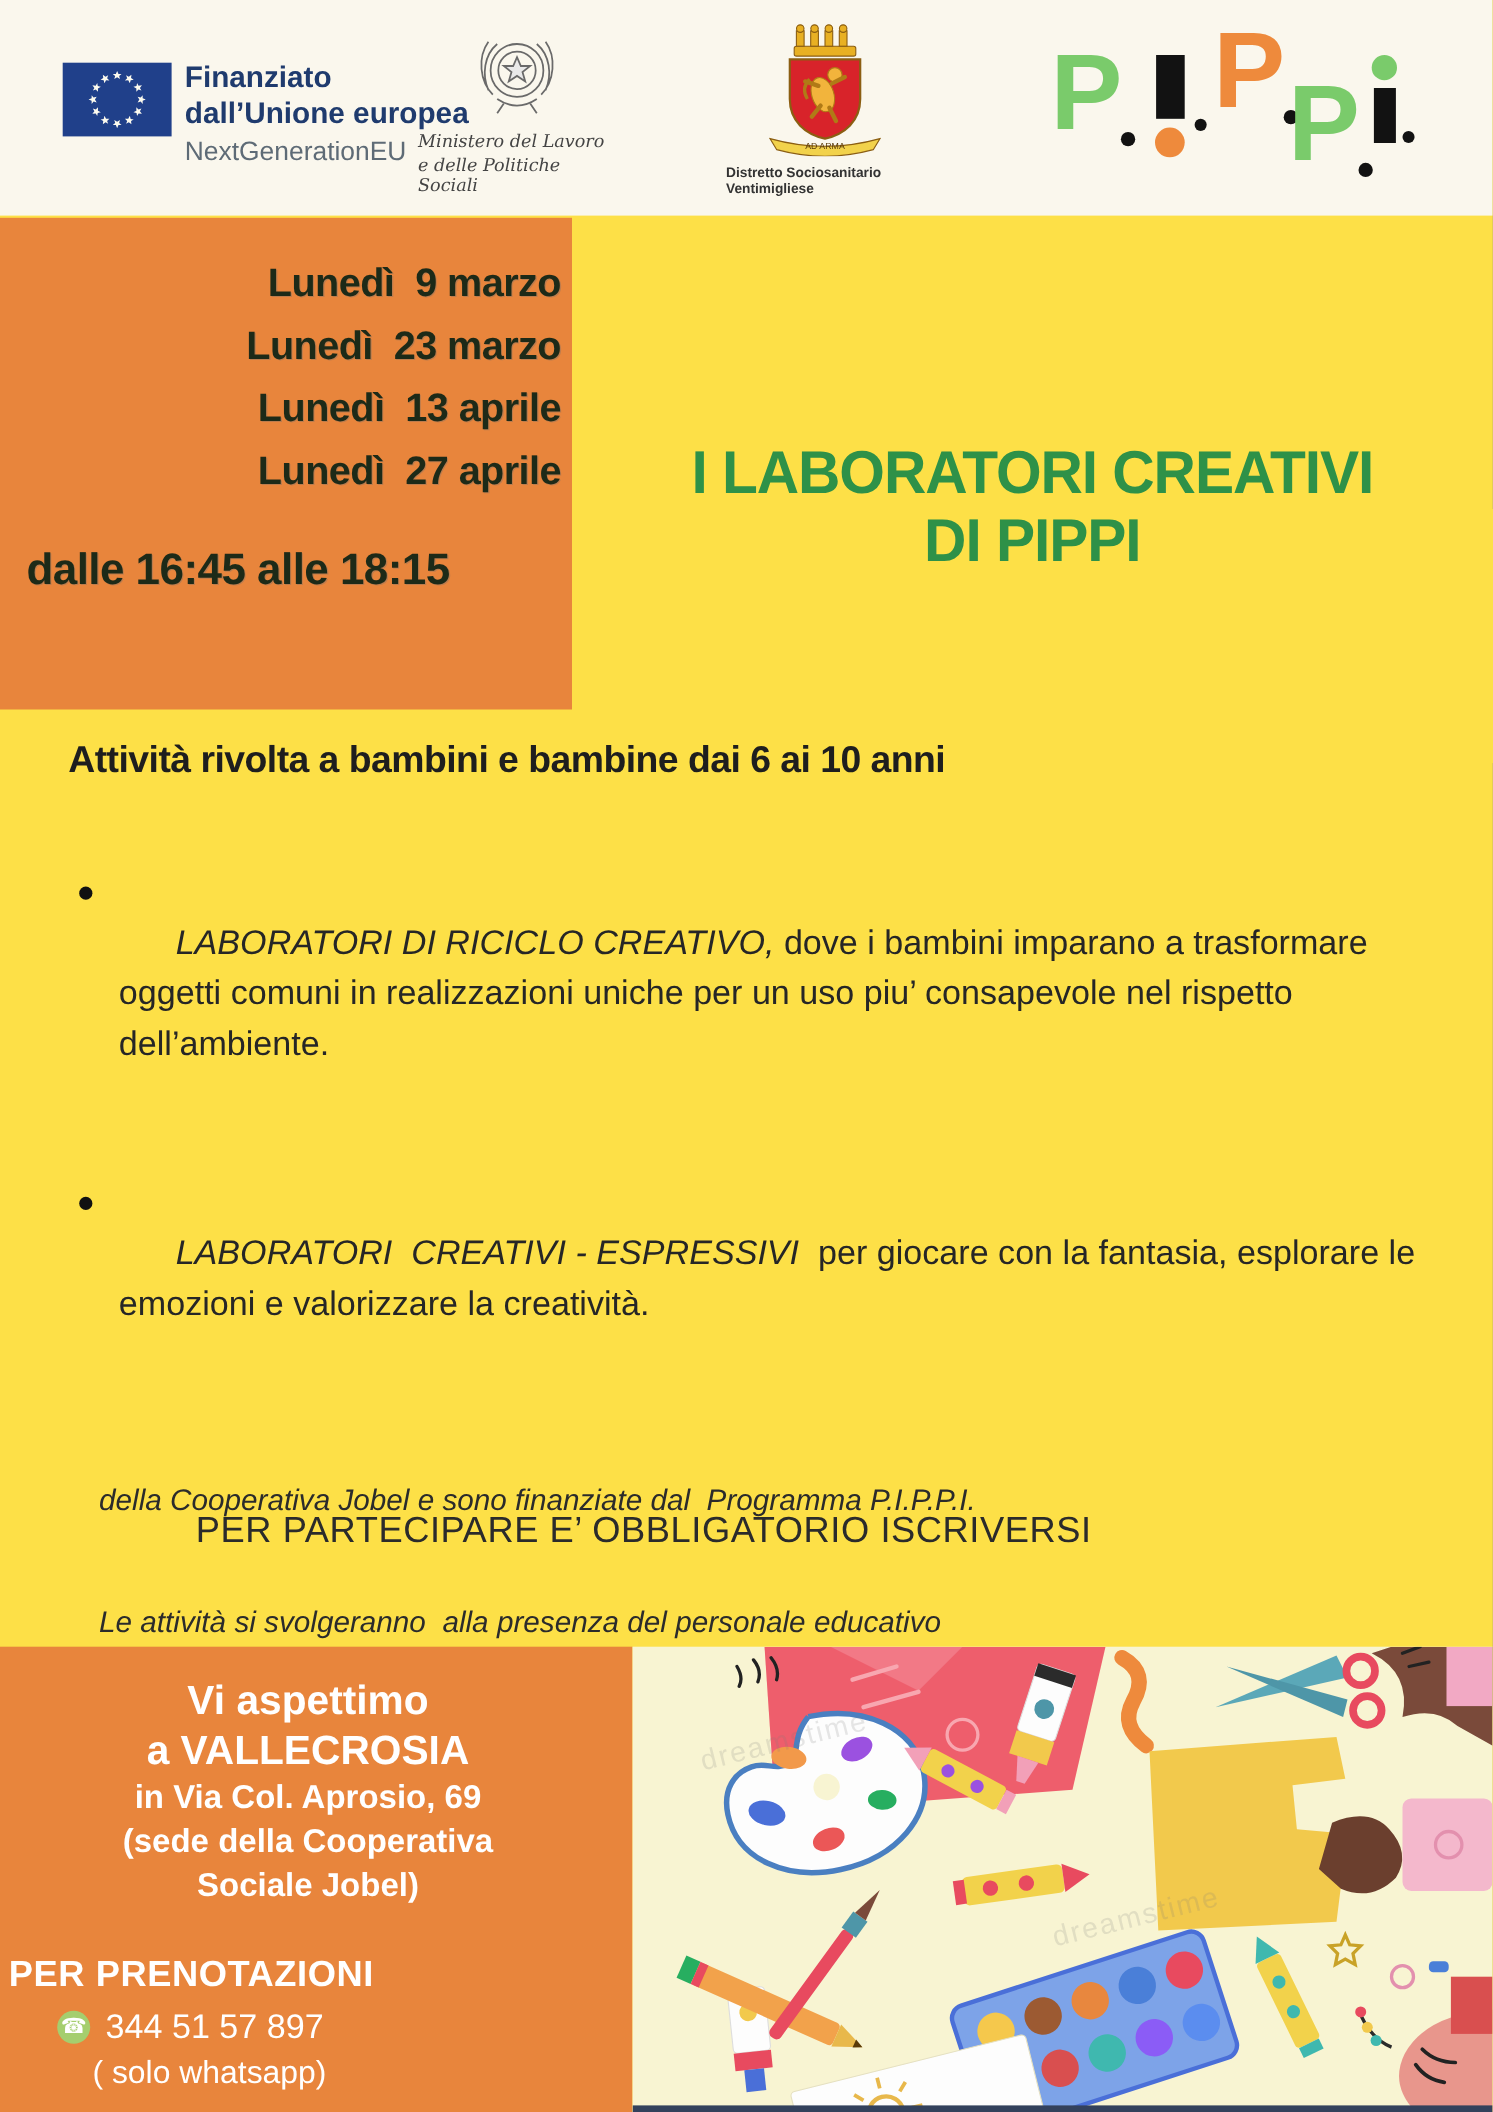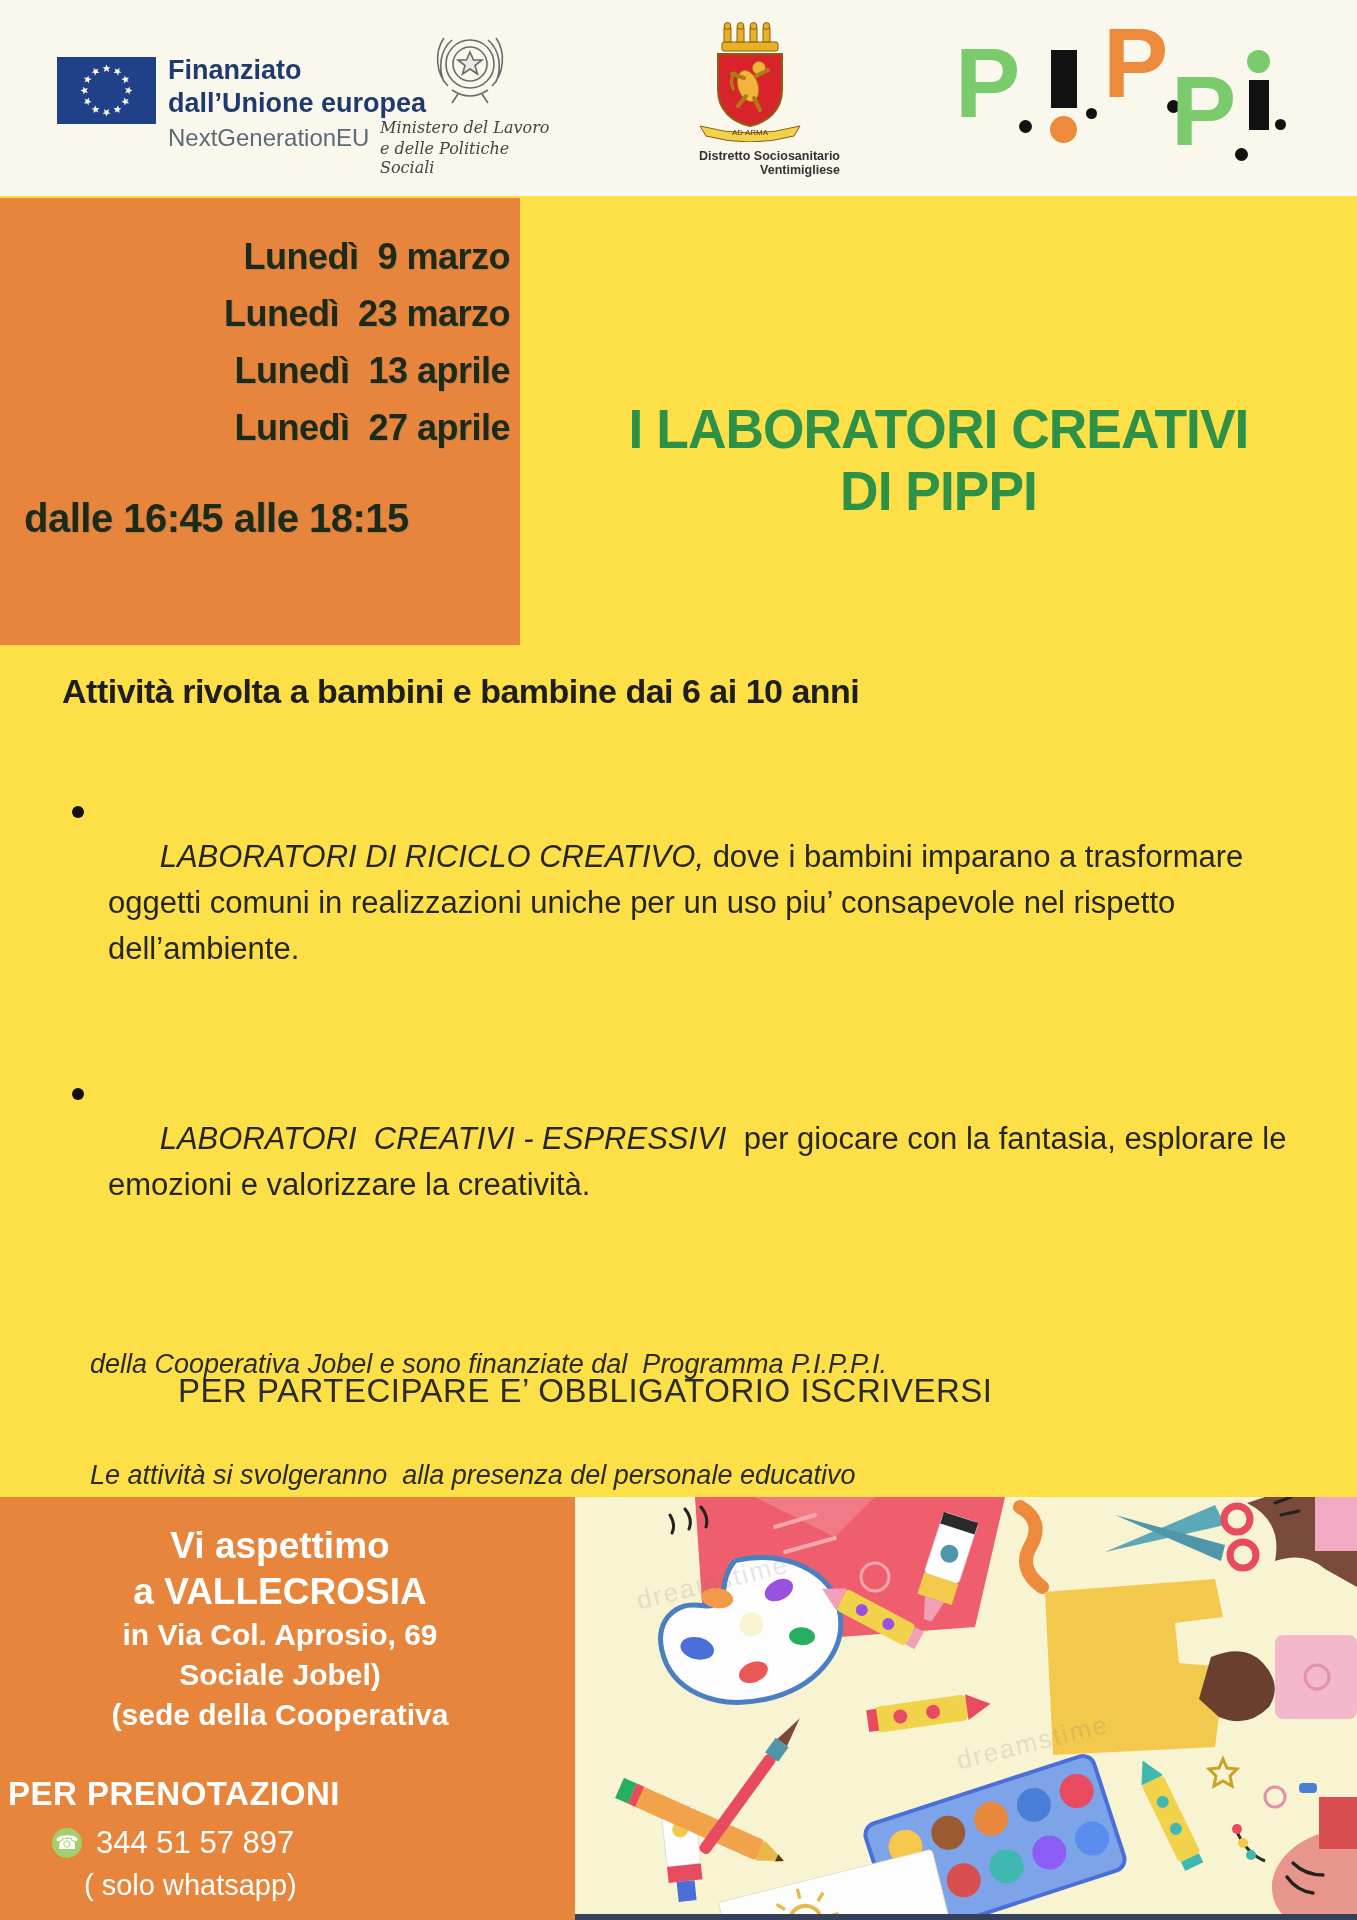--- a/index.html
+++ b/index.html
@@ -9,21 +9,21 @@
     background:#fde047; overflow:hidden;
   }
   
   .header { position:absolute; left:0; top:0; width:1357px; height:196px; background:#FAF7ED; }
   .eu-flag { position:absolute; left:57px; top:57px; width:99px; height:67px; background:#20408A; }
   .eu-text { position:absolute; left:168px; top:54px; }
   .eu-text .l1, .eu-text .l2 { font-size:27px; font-weight:bold; color:#1F3B6E; line-height:33px; }
   .eu-text .l3 { font-size:24px; color:#5E6B76; line-height:36px; }
   .ministry { position:absolute; left:380px; top:24px; width:180px; text-align:left; }
   .ministry-caption { margin-top:2px; font-family:"DejaVu Serif", serif; font-style:italic; font-size:16px; color:#444; line-height:19px; }
-  .district { position:absolute; left:660px; top:20px; width:180px; text-align:right; }
+  .district { position:absolute; left:660px; top:20px; width:180px; text-align:left; }
   .district-caption { margin-top:3px; font-size:12.5px; font-weight:bold; color:#333; }
   
   .pippi { position:absolute; left:955px; top:22px; width:330px; height:160px; }
   .pippi .letter { position:absolute; font-size:98px; font-weight:800; line-height:90px; letter-spacing:-2px; }
   .pippi .green { color:#7ACB6B; } .pippi .orange-l { color:#EE8A3C; }
   .pippi .dot { position:absolute; border-radius:50%; background:#121212; }
   .pippi .bar { position:absolute; background:#121212; }
   .pippi .odot { position:absolute; border-radius:50%; background:#EE8A3C; }
   .pippi .gdot { position:absolute; border-radius:50%; background:#7ACB6B; }
   
@@ -189,22 +189,22 @@
     <div>Le attività si svolgeranno  alla presenza del personale educativo</div>
   </div>
 
   <div class="mandatory">PER PARTECIPARE E’ OBBLIGATORIO ISCRIVERSI</div>
 
   <div class="contact">
     <div class="center-block">
       <div class="big">Vi aspettimo</div>
       <div class="big">a VALLECROSIA</div>
       <div class="mid">in Via Col. Aprosio, 69</div>
+      <div class="mid">(sede della Cooperativa</div>
       <div class="mid">Sociale Jobel)</div>
-      <div class="mid">(sede della Cooperativa</div>
     </div>
     <div class="booking">PER  PRENOTAZIONI</div>
     <div class="phone-row">
       <span class="phone-icon">☎</span>
       <span class="phone-num">344 51 57 897</span>
     </div>
     <div class="phone-note">( solo whatsapp)</div>
   </div>
 
   <div class="art">

